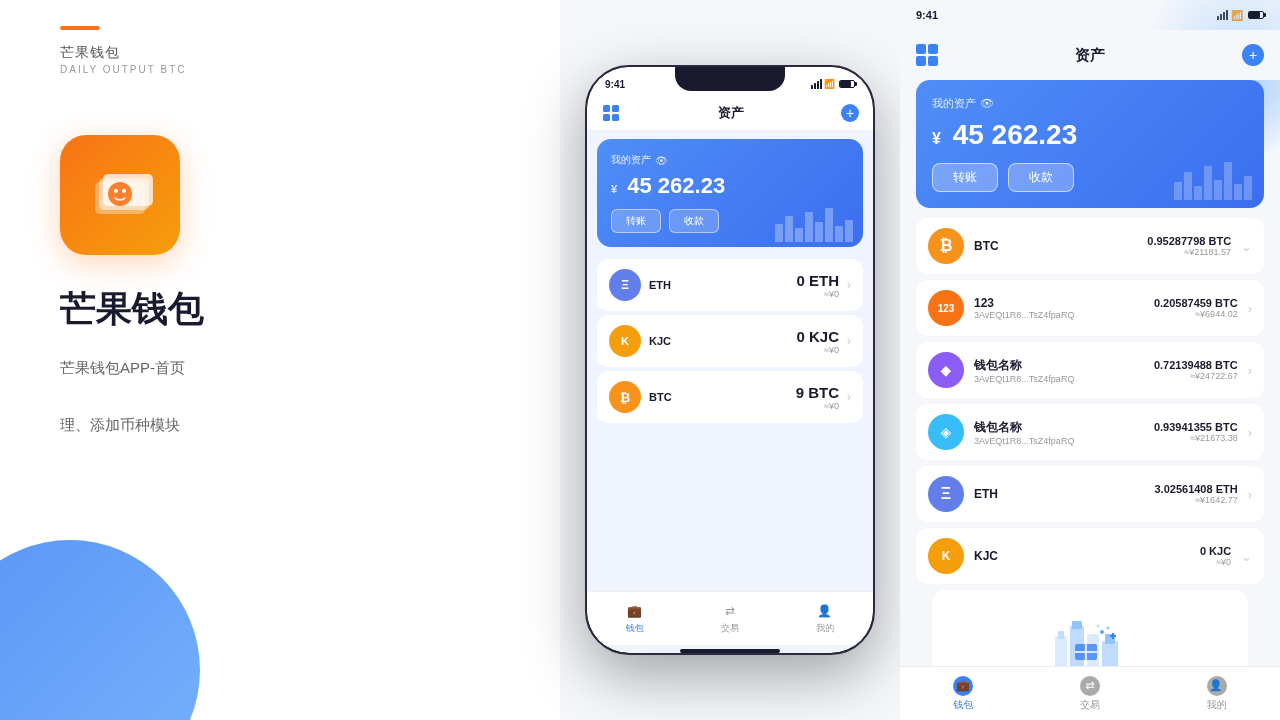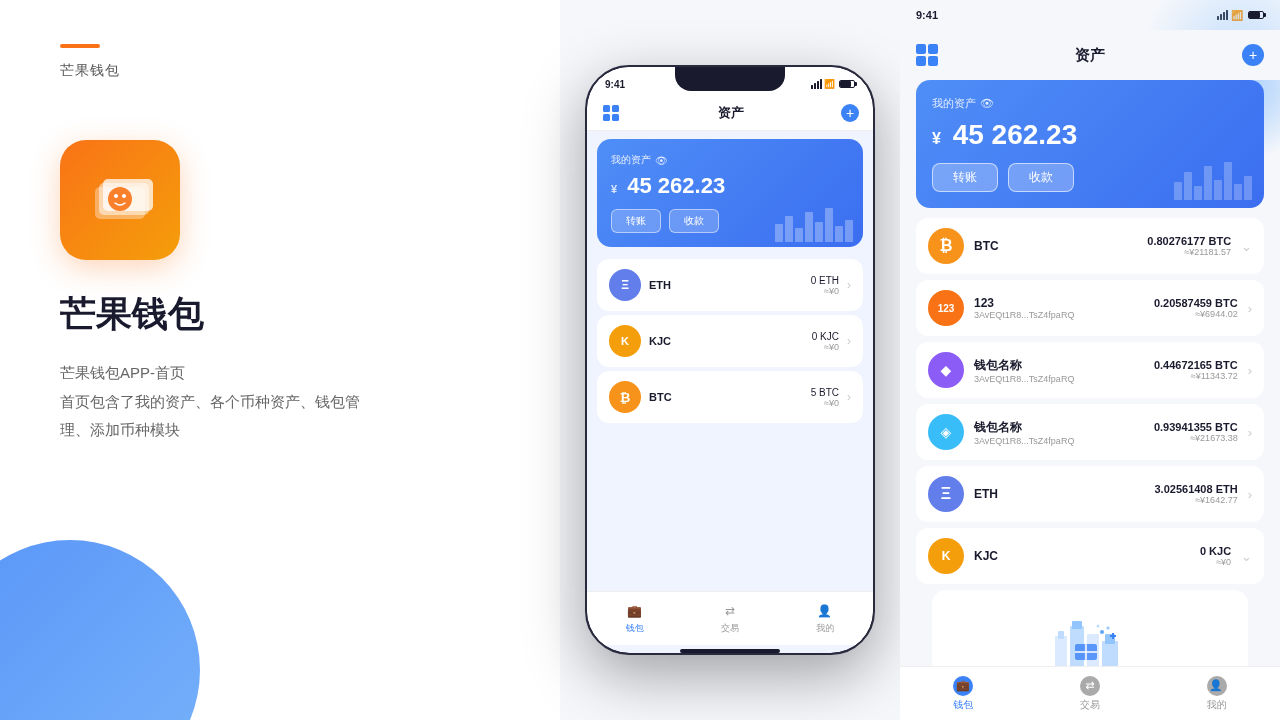--- a/index.html
+++ b/index.html
@@ -11,21 +11,21 @@
       background: #fff;
       display: flex;
     }
 
     
     .left-panel {
       width: 560px;
       height: 720px;
       background: #fff;
       position: relative;
-      padding: 44px 60px;
+      padding: 26px 60px;
       overflow: hidden;
     }
     .left-panel .accent-bar {
       width: 40px;
       height: 4px;
       background: #f97316;
       border-radius: 2px;
       margin-bottom: 14px;
     }
     .left-panel .brand-name-small {
@@ -239,21 +239,21 @@
       justify-content: center;
       font-size: 14px;
       flex-shrink: 0;
     }
     .coin-icon-eth { background: #627eea; }
     .coin-icon-kjc { background: #f59e0b; }
     .coin-icon-btc { background: #f7931a; }
     .coin-info { flex: 1; }
     .coin-name { font-size: 11px; font-weight: 600; color: #1a1a2e; }
     .coin-right { text-align: right; }
-    .coin-amount { font-size: 10px; font-weight: 400; color: #1a1a2e; }
+    .coin-amount { font-size: 15px; font-weight: 700; color: #1a1a2e; }
     .coin-fiat { font-size: 9px; color: #999; }
     .coin-arrow { color: #ccc; font-size: 12px; }
 
     
     .phone-bottom-nav {
       height: 54px;
       background: #fff;
       display: flex;
       border-top: 1px solid #eee;
     }
@@ -517,40 +517,41 @@
       align-items: center;
       gap: 4px;
     }
   </style>
 </head>
 <body>
 
 <div class="left-panel">
   <div class="accent-bar"></div>
   <div class="brand-name-small">芒果钱包</div>
+  <div class="brand-sub">DAILY OUTPUT BTC</div>
 
   <div class="app-icon">
     <svg viewBox="0 0 70 70" fill="none">
       <rect width="70" height="70" fill="none"></rect>
 
       <rect x="10" y="22" width="50" height="32" rx="5" fill="rgba(255,255,255,0.35)"></rect>
       <rect x="14" y="18" width="50" height="32" rx="5" fill="rgba(255,255,255,0.5)"></rect>
       <rect x="18" y="14" width="50" height="32" rx="5" fill="rgba(255,255,255,0.75)"></rect>
 
       <circle cx="35" cy="34" r="12" fill="#f97316" opacity="0.9"></circle>
       <circle cx="31" cy="31" r="2" fill="white"></circle>
       <circle cx="39" cy="31" r="2" fill="white"></circle>
       <path d="M30 38 Q35 42 40 38" stroke="white" stroke-width="1.5" fill="none" stroke-linecap="round"></path>
     </svg>
   </div>
 
   <h1 class="app-title">芒果钱包</h1>
   <p class="app-desc">
     <span>芒果钱包APP-首页</span><br>
-    <span>首页包含了我的资产、各个币种资产、钱包管</span><br>
+    <br>
     <span>理、添加币种模块</span>
   </p>
 
   <div class="deco-circle"></div>
 </div>
 
 <div class="middle-panel">
   <div class="phone-wrap">
     <div class="phone-body">
       <div class="phone-notch"></div>
@@ -636,21 +637,21 @@
             </div>
             <span class="coin-arrow">›</span>
           </div>
 
           <div class="coin-item">
             <div class="coin-icon-circle coin-icon-btc" style="color:#fff;font-size:13px;font-weight:700;">₿</div>
             <div class="coin-info">
               <div class="coin-name">BTC</div>
             </div>
             <div class="coin-right">
-              <div class="coin-amount">5 BTC</div>
+              <div class="coin-amount">9 BTC</div>
               <div class="coin-fiat">≈¥0</div>
             </div>
             <span class="coin-arrow">›</span>
           </div>
         </div>
 
         <div class="phone-bottom-nav">
           <div class="phone-bottom-nav-item active">
             <div class="bottom-nav-icon">💼</div>
             <span>钱包</span>
@@ -728,21 +729,21 @@
   </div>
 
   <div class="right-coin-list">
 
     <div class="right-coin-item">
       <div class="right-coin-icon" style="background:#f7931a;color:#fff;font-size:16px;font-weight:700;">₿</div>
       <div class="right-coin-info">
         <div class="right-coin-name">BTC</div>
       </div>
       <div class="right-coin-right">
-        <div class="right-coin-amount">0.80276177 BTC</div>
+        <div class="right-coin-amount">0.95287798 BTC</div>
         <div class="right-coin-fiat">≈¥21181.57</div>
       </div>
       <span class="right-coin-arrow">⌄</span>
     </div>
 
     <div class="right-coin-item">
       <div class="right-coin-icon" style="background:#f97316;color:#fff;font-size:10px;font-weight:700;">123</div>
       <div class="right-coin-info">
         <div class="right-coin-name">123</div>
         <div class="right-coin-addr">3AvEQt1R8...TsZ4fpaRQ</div>
@@ -754,22 +755,22 @@
       <span class="right-coin-arrow">›</span>
     </div>
 
     <div class="right-coin-item">
       <div class="right-coin-icon" style="background:#8b5cf6;color:#fff;font-size:14px;">◆</div>
       <div class="right-coin-info">
         <div class="right-coin-name">钱包名称</div>
         <div class="right-coin-addr">3AvEQt1R8...TsZ4fpaRQ</div>
       </div>
       <div class="right-coin-right">
-        <div class="right-coin-amount">0.44672165 BTC</div>
-        <div class="right-coin-fiat">≈¥11343.72</div>
+        <div class="right-coin-amount">0.72139488 BTC</div>
+        <div class="right-coin-fiat">≈¥24722.67</div>
       </div>
       <span class="right-coin-arrow">›</span>
     </div>
 
     <div class="right-coin-item">
       <div class="right-coin-icon" style="background:#38bdf8;color:#fff;font-size:14px;">◈</div>
       <div class="right-coin-info">
         <div class="right-coin-name">钱包名称</div>
         <div class="right-coin-addr">3AvEQt1R8...TsZ4fpaRQ</div>
       </div>

